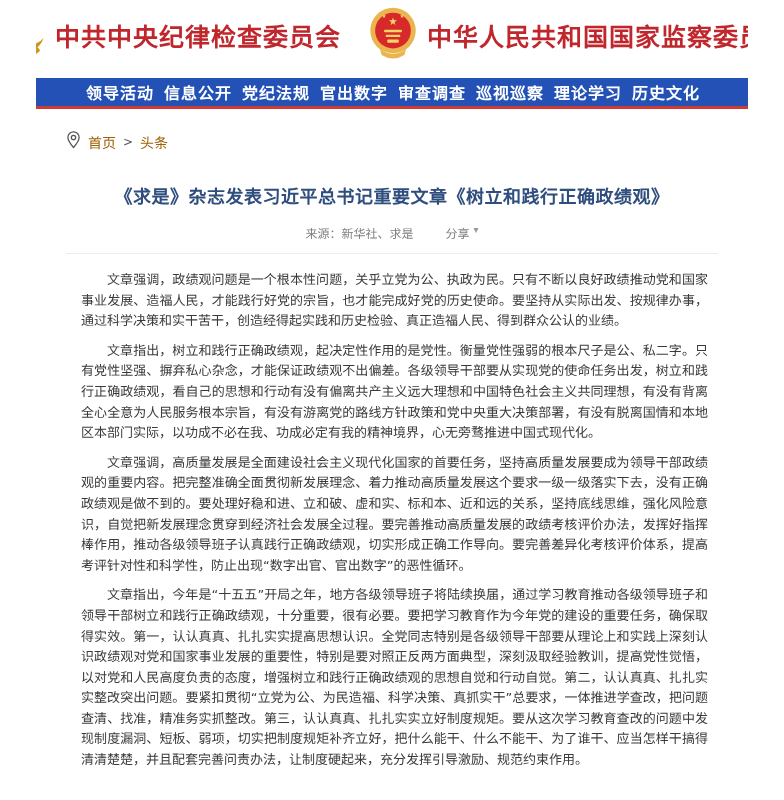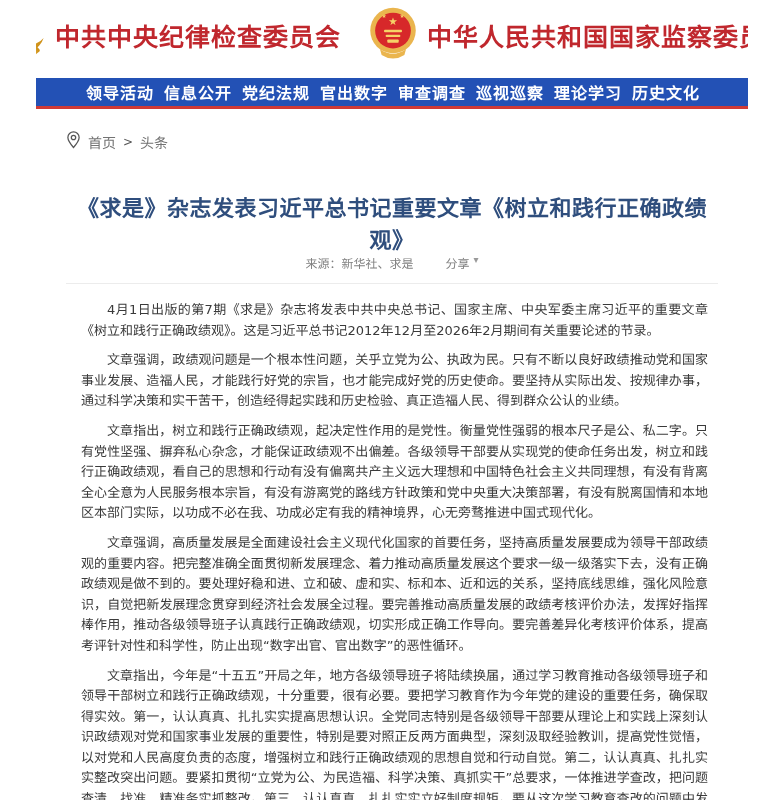--- a/index.html
+++ b/index.html
@@ -10,26 +10,26 @@
   .site-header { height:68px; display:flex; align-items:center; justify-content:center; gap:26px; padding-top:2px; }
   .org { display:flex; align-items:center; gap:8px; cursor:pointer; }
   .org-name { color:#c0272d; font-size:25px; font-weight:bold; letter-spacing:1px; white-space:nowrap; }
 
   
   .main-nav { background:#2351b5; height:31px; display:flex; align-items:center; justify-content:space-between; padding:0 48px 0 50px; border-bottom:3px solid #cf3a36;margin-top:10px; }
   .nav-item { color:#ffffff; font-size:16px; font-weight:bold; letter-spacing:1px; text-decoration:none; cursor:pointer; white-space:nowrap; }
 
   
   .breadcrumb { display:flex; align-items:center; gap:7px; margin:22px 0 0 30px; font-size:14px; color:#333; }
-  .breadcrumb a { color:#737373; text-decoration:none; cursor:pointer; }
+  .breadcrumb a { color:#a16207; text-decoration:none; cursor:pointer; }
   .crumb-sep { color:#555; font-size:12px; }
 
   
-  .article-title { text-align:center; color:#2f4e7d; font-size:22px; font-weight:bold; margin:38px 40px 0; letter-spacing:0.5px; }
-  .article-meta { display:flex; justify-content:center; align-items:center; gap:32px; font-size:12px; color:#808080; }
+  .article-title { text-align:center; color:#2f4e7d; font-size:18px; font-weight:bold; margin:30px 40px 0; letter-spacing:0.5px; }
+  .article-meta { display:flex; justify-content:center; align-items:center; gap:32px; margin-top:16px; font-size:12px; color:#808080; }
   .share { display:inline-flex; align-items:flex-start; gap:4px; cursor:pointer; }
   .caret { font-size:10px; color:#999; }
   .meta-divider { border:none; border-top:1px solid #ececec; margin:12px 30px 0; }
 
   
   .article-body { padding:16px 40px 0 45px; }
   .article-body p { font-size:13px; color:#3a3a3a; line-height:20.6px; text-align:justify; text-indent:2em; margin-bottom:9px; }
 </style>
 </head>
 <body>
@@ -115,21 +115,20 @@
       <span class="share">
         <span>分享</span>
         <span class="caret">▾</span>
       </span>
     </div>
 
     <hr class="meta-divider">
 
     <div class="article-body">
 
-        <p>4月1日出版的第7期《求是》杂志将发表中共中央总书记、国家主席、中央军委主席习近平的重要文章《树立和践行正确政绩观》。这是习近平总书记2012年12月至2026年2月期间有关重要论述的节录。</p>
 
         <p>文章强调，政绩观问题是一个根本性问题，关乎立党为公、执政为民。只有不断以良好政绩推动党和国家事业发展、造福人民，才能践行好党的宗旨，也才能完成好党的历史使命。要坚持从实际出发、按规律办事，通过科学决策和实干苦干，创造经得起实践和历史检验、真正造福人民、得到群众公认的业绩。</p>
 
         <p>文章指出，树立和践行正确政绩观，起决定性作用的是党性。衡量党性强弱的根本尺子是公、私二字。只有党性坚强、摒弃私心杂念，才能保证政绩观不出偏差。各级领导干部要从实现党的使命任务出发，树立和践行正确政绩观，看自己的思想和行动有没有偏离共产主义远大理想和中国特色社会主义共同理想，有没有背离全心全意为人民服务根本宗旨，有没有游离党的路线方针政策和党中央重大决策部署，有没有脱离国情和本地区本部门实际，以功成不必在我、功成必定有我的精神境界，心无旁骛推进中国式现代化。</p>
 
 
         <p>文章强调，高质量发展是全面建设社会主义现代化国家的首要任务，坚持高质量发展要成为领导干部政绩观的重要内容。把完整准确全面贯彻新发展理念、着力推动高质量发展这个要求一级一级落实下去，没有正确政绩观是做不到的。要处理好稳和进、立和破、虚和实、标和本、近和远的关系，坚持底线思维，强化风险意识，自觉把新发展理念贯穿到经济社会发展全过程。要完善推动高质量发展的政绩考核评价办法，发挥好指挥棒作用，推动各级领导班子认真践行正确政绩观，切实形成正确工作导向。要完善差异化考核评价体系，提高考评针对性和科学性，防止出现“数字出官、官出数字”的恶性循环。</p>
 
         <p>文章指出，今年是“十五五”开局之年，地方各级领导班子将陆续换届，通过学习教育推动各级领导班子和领导干部树立和践行正确政绩观，十分重要，很有必要。要把学习教育作为今年党的建设的重要任务，确保取得实效。第一，认认真真、扎扎实实提高思想认识。全党同志特别是各级领导干部要从理论上和实践上深刻认识政绩观对党和国家事业发展的重要性，特别是要对照正反两方面典型，深刻汲取经验教训，提高党性觉悟，以对党和人民高度负责的态度，增强树立和践行正确政绩观的思想自觉和行动自觉。第二，认认真真、扎扎实实整改突出问题。要紧扣贯彻“立党为公、为民造福、科学决策、真抓实干”总要求，一体推进学查改，把问题查清、找准，精准务实抓整改。第三，认认真真、扎扎实实立好制度规矩。要从这次学习教育查改的问题中发现制度漏洞、短板、弱项，切实把制度规矩补齐立好，把什么能干、什么不能干、为了谁干、应当怎样干搞得清清楚楚，并且配套完善问责办法，让制度硬起来，充分发挥引导激励、规范约束作用。</p>
       </div>

